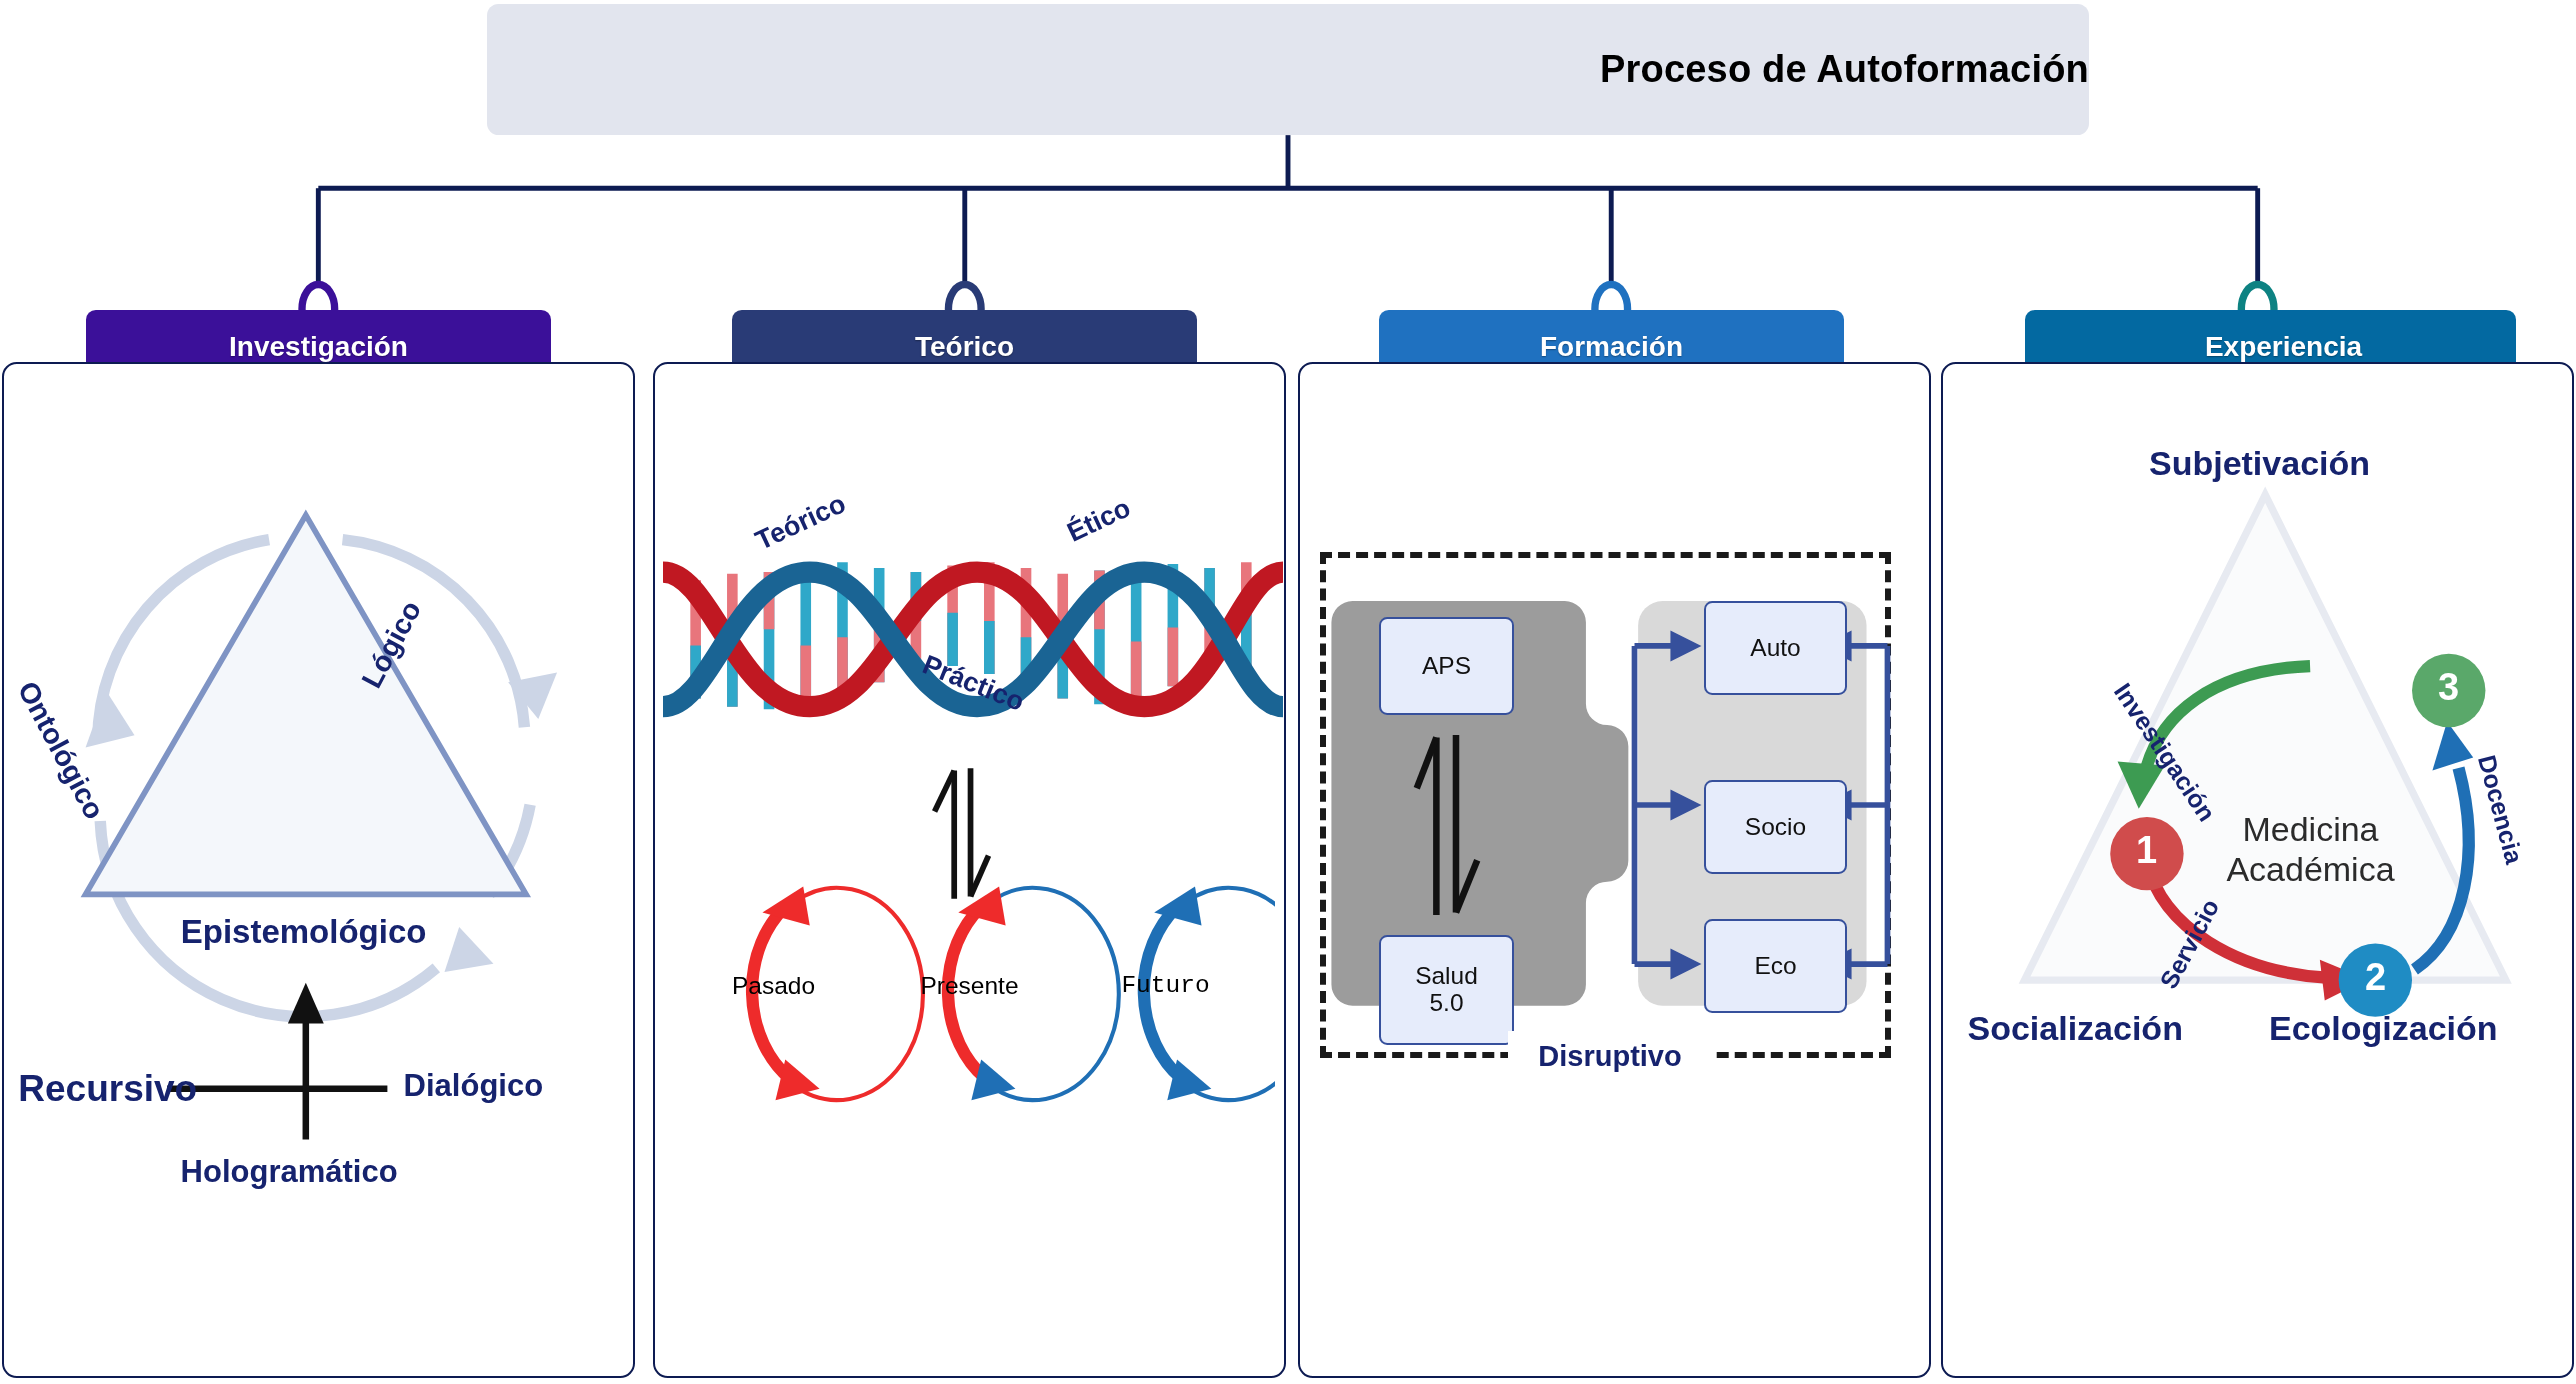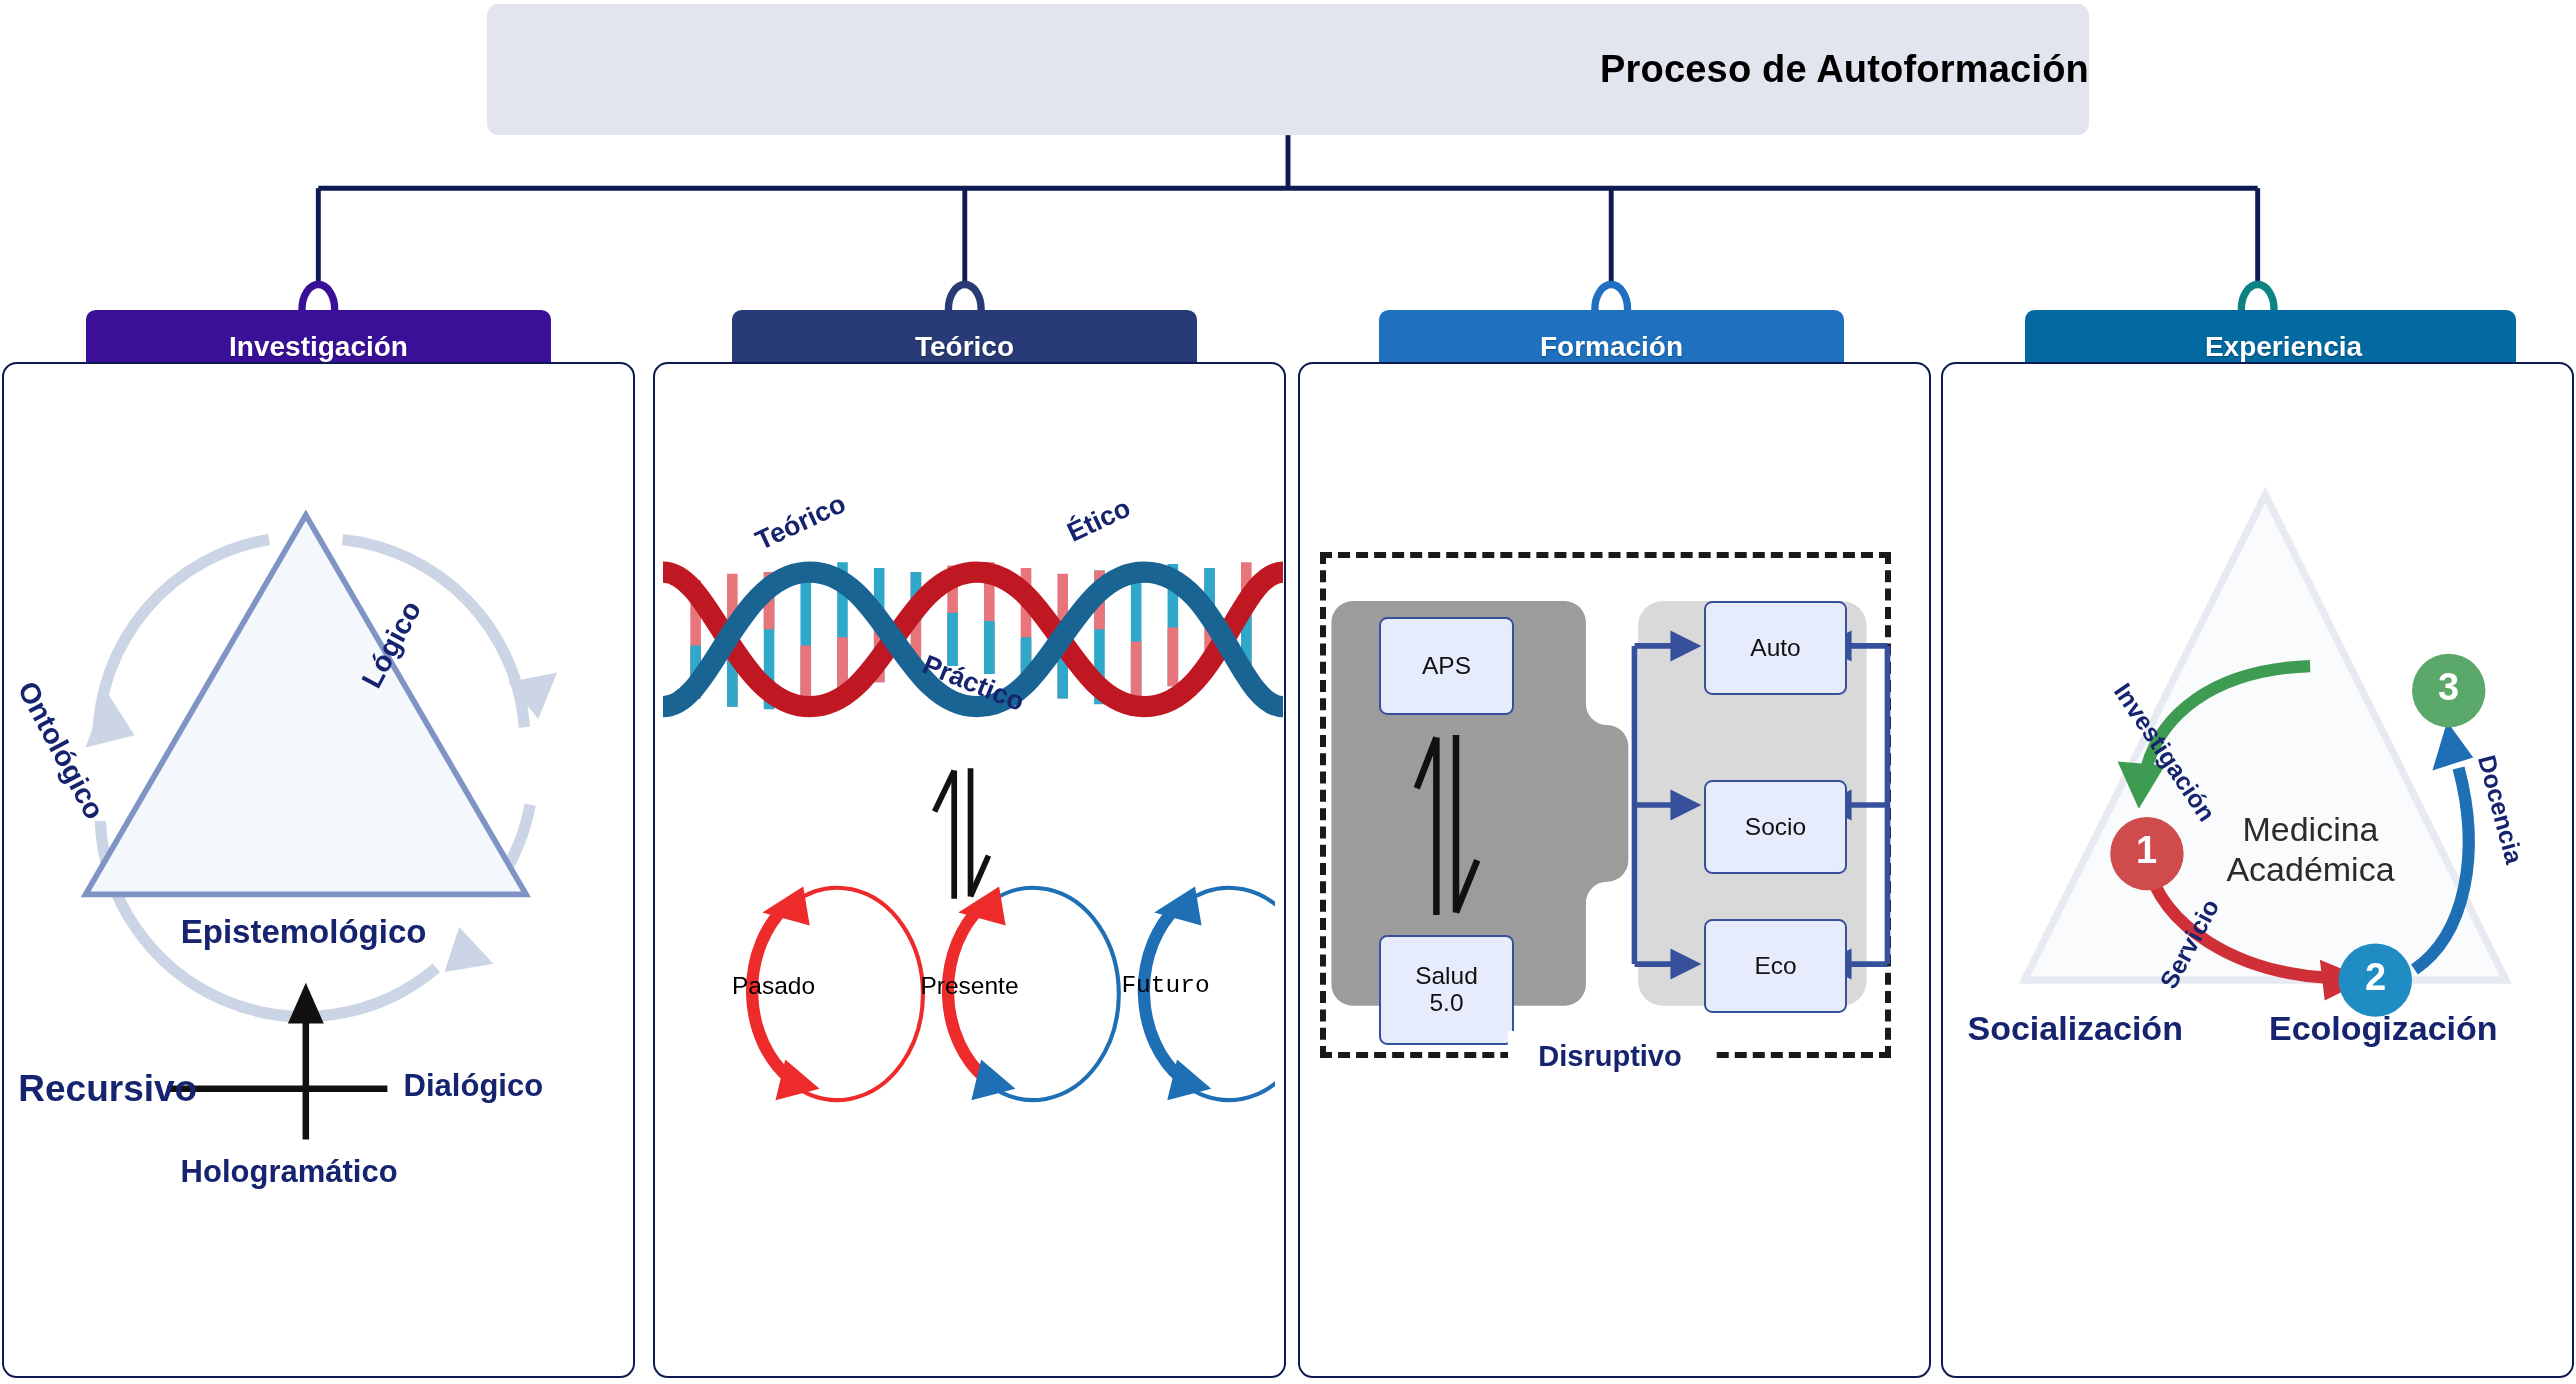--- a/index.html
+++ b/index.html
@@ -325,20 +325,23 @@
   </div>
   <div class="lbl" style="left:557px;top:388px;font-size:25px;transform:rotate(75deg);transform-origin:left top;">
     <span>Docencia</span>
   </div>
 
   <div class="abs" style="left:245px;top:445px;width:245px;text-align:center;color:#2b2b2b;font-size:34px;line-height:1.18;">
     <div><span>Medicina</span></div>
     <div><span>Académica</span></div>
   </div>
 
+  <div class="lbl" style="left:0;top:80px;width:633px;text-align:center;font-size:34px;">
+    <span>Subjetivación</span>
+  </div>
   <div class="lbl" style="left:24.5px;top:645px;font-size:34px;">
     <span>Socialización</span>
   </div>
   <div class="lbl" style="left:326px;top:645px;font-size:34px;">
     <span>Ecologización</span>
   </div>
 </div>
 
 
 </body></html>

